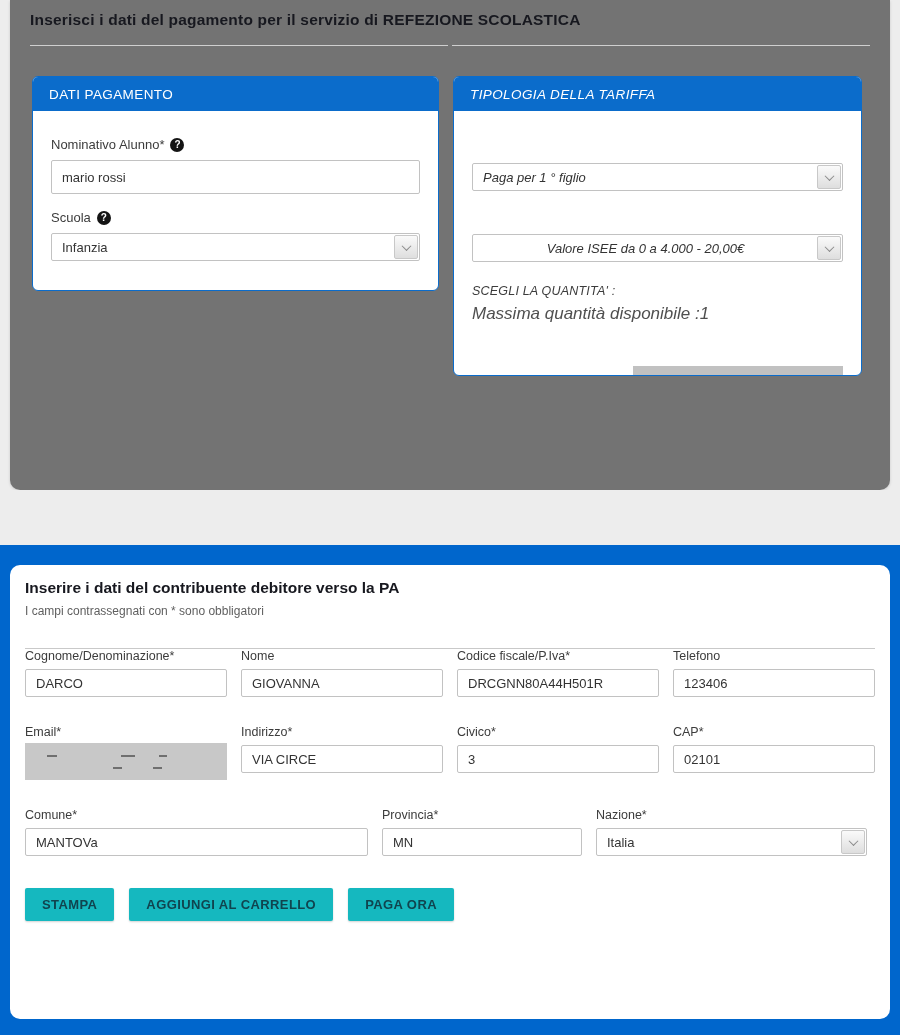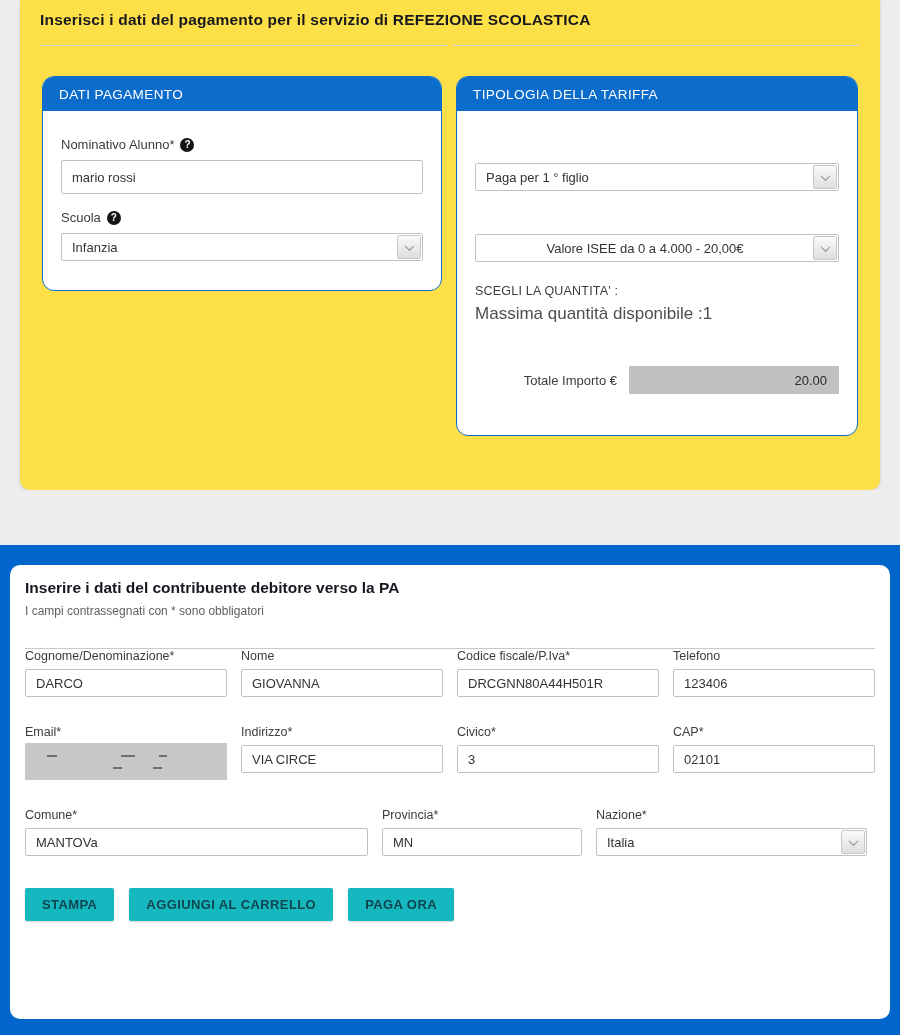--- a/index.html
+++ b/index.html
@@ -7,46 +7,46 @@
   body {
     height: 1035px;
     background: #ededed;
     font-family: "Liberation Sans", "DejaVu Sans", sans-serif;
     color: #1a1a1a;
     overflow: hidden;
   }
 
   
   .card-top {
-    margin: 0 20px;
+    margin: 0 10px;
     height: 490px;
-    background: #fde047;
+    background: #737373;
     border-radius: 0 0 10px 10px;
     box-shadow: 0 1px 3px rgba(0,0,0,.15);
     padding: 8px 20px 16px 20px;
   }
   .page-title {
     font-size: 15.5px;
     font-weight: 700;
     letter-spacing: .2px;
     color: #17181f;
     padding-top: 3px;
   }
   .title-divider { display: flex; gap: 4px; margin-top: 16px; }
   .title-divider span { flex: 1; border-top: 1px solid #cfcfcf; }
 
   .panels { display: flex; gap: 14px; margin-top: 30px; padding: 0 2px; }
   .panel {
     border: 1px solid #0b6ccb;
-    border-radius: 12px;
+    border-radius: 6px;
     background: #fff;
     overflow: hidden;
   }
   .panel-dp { width: 407px; height: 215px; }
-  .panel-tt { width: 409px; height: 360px; }
+  .panel-tt { width: 409px; height: 300px; font-style: italic; }
   .panel-header {
     background: #0b6ccb;
     color: #ffffff;
     font-size: 13.5px;
     letter-spacing: .4px;
     padding: 10px 16px 9px 16px;
   }
   .panel-body { padding: 16px 18px; }
 
   .field-label {

